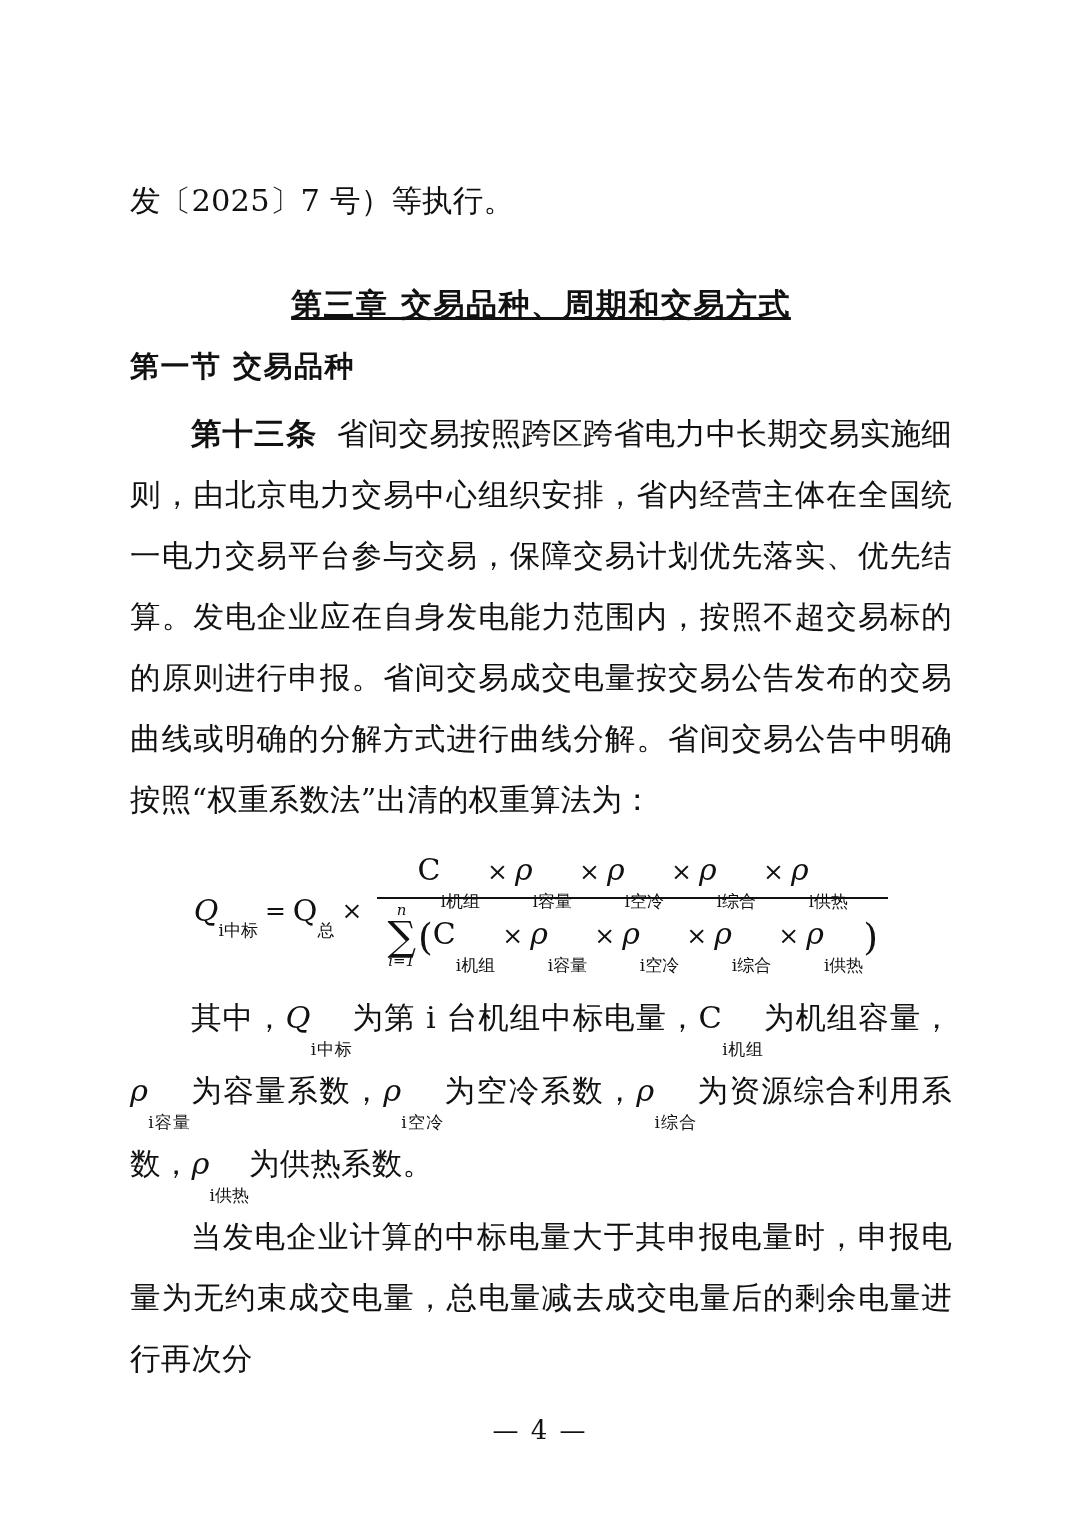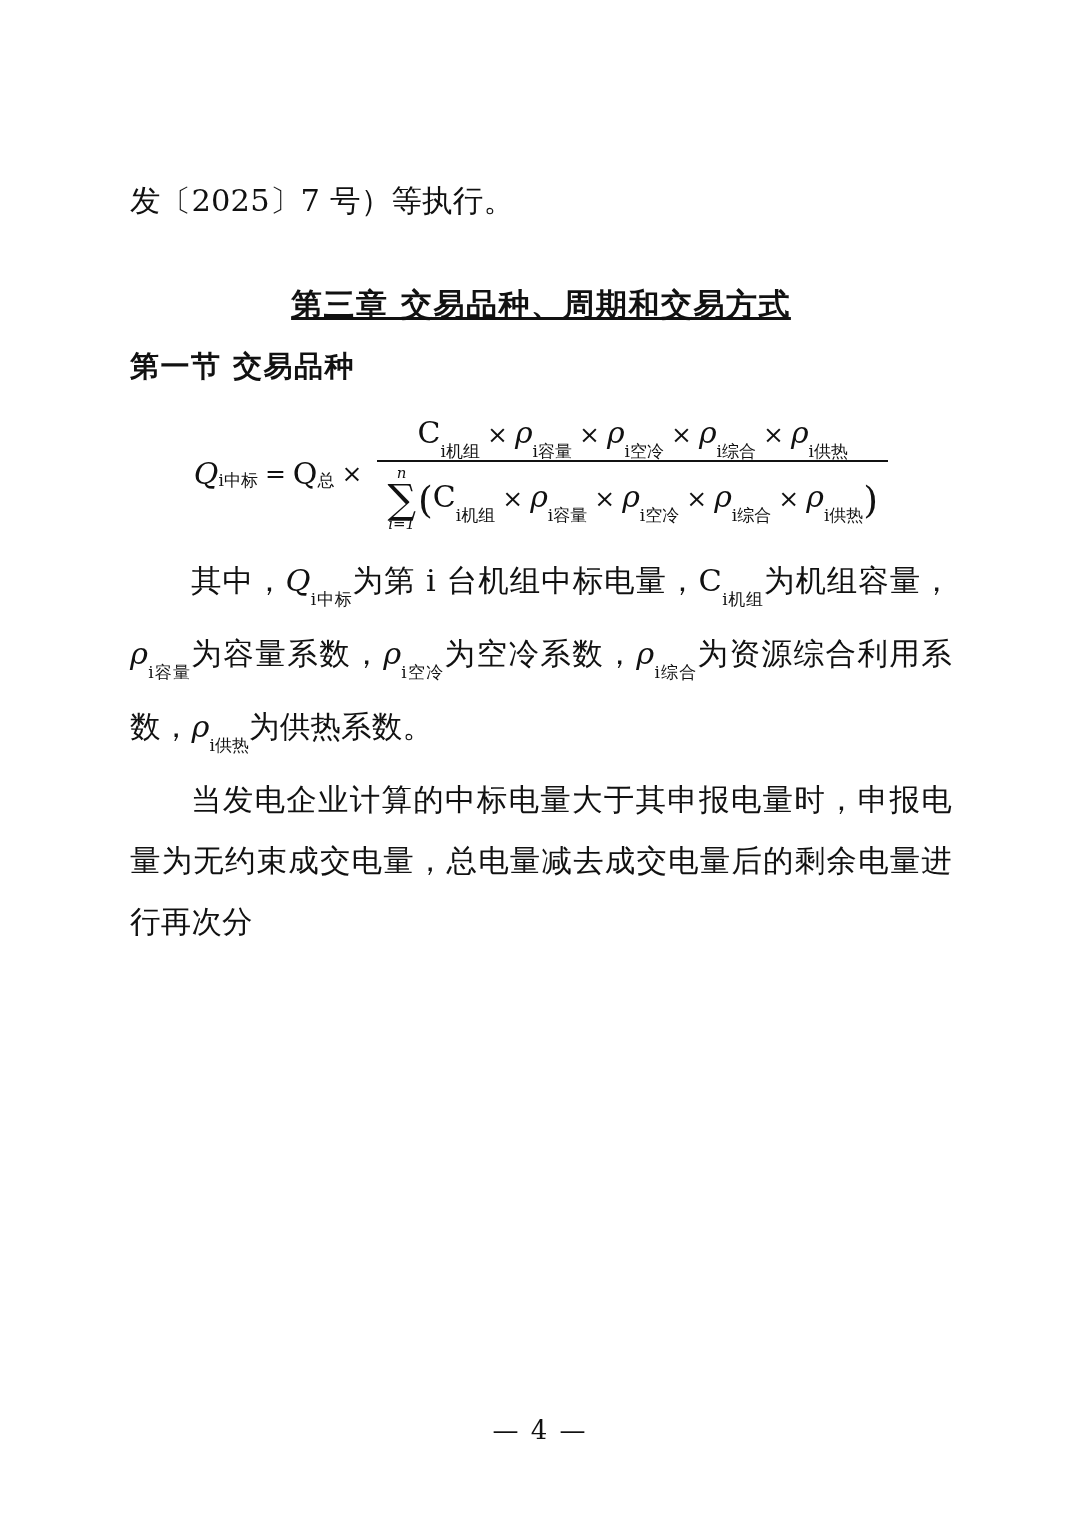--- a/index.html
+++ b/index.html
@@ -68,21 +68,21 @@
     align-items: center;
     font-size: 30px;
   }
   .ital {
     font-style: italic;
   }
   .sub {
     font-size: 17px;
     vertical-align: sub;
     position: relative;
-    top: 7px;
+    top: 20px;
     letter-spacing: 0;
   }
   .times {
     margin: 0 7px;
     font-size: 25px;
   }
   .frac {
     display: inline-flex;
     flex-direction: column;
     align-items: center;
@@ -153,20 +153,21 @@
 
 <div class="page">
   <div class="content">
 
     <p class="para">发〔2025〕7 号）等执行。</p>
 
     <div class="chapter-title">第三章 交易品种、周期和交易方式</div>
     <div class="section-title">第一节  交易品种</div>
 
 
+    <p class="para indent"><span class="lead">第十三条</span>&nbsp;&nbsp;<span>省间交易按照跨区跨省电力中长期交易实施细则，由北京电力交易中心组织安排，省内经营主体在全国统一电力交易平台参与交易，保障交易计划优先落实、优先结算。发电企业应在自身发电能力范围内，按照不超交易标的的原则进行申报。省间交易成交电量按交易公告发布的交易曲线或明确的分解方式进行曲线分解。省间交易公告中明确按照“权重系数法”出清的权重算法为：</span></p>
 
     <div class="formula">
       <div class="f-row">
         <span class="ital">Q</span>
           <span class="sub">i中标</span>
         <span class="times">=</span>
         <span>Q</span>
           <span class="sub">总</span>
         <span class="times">×</span>
 

